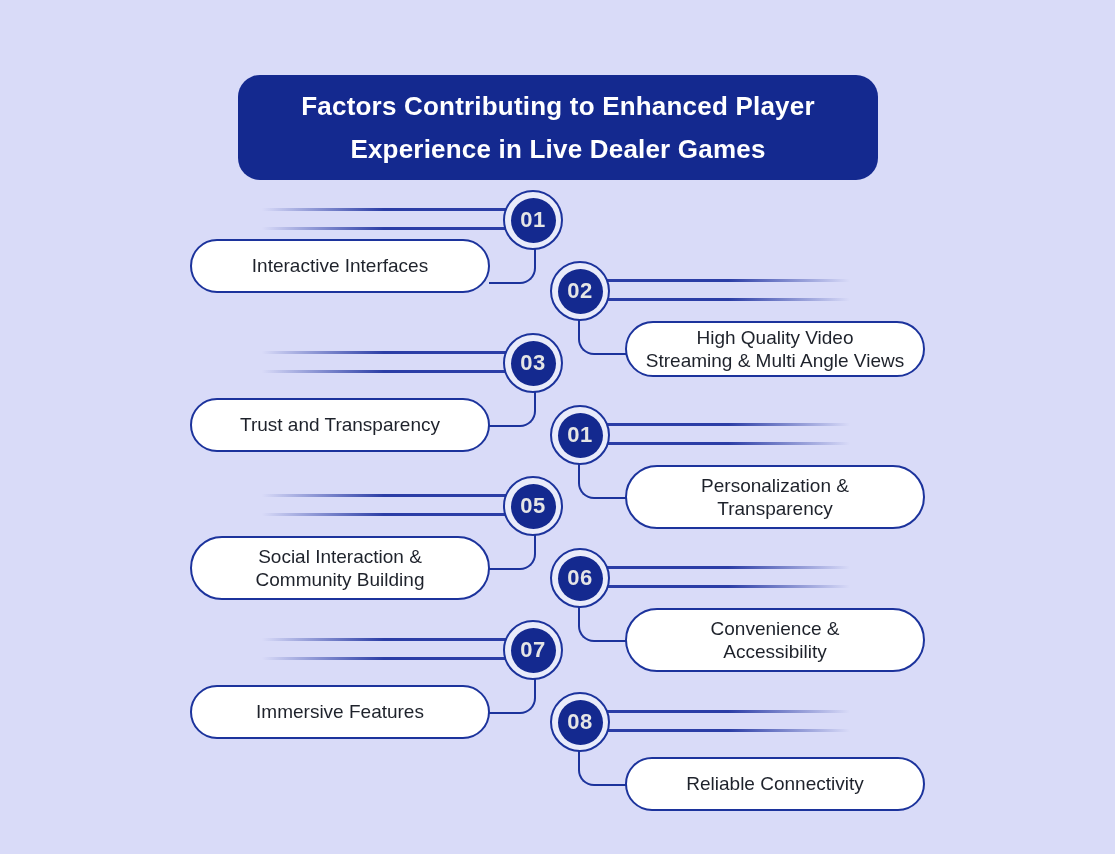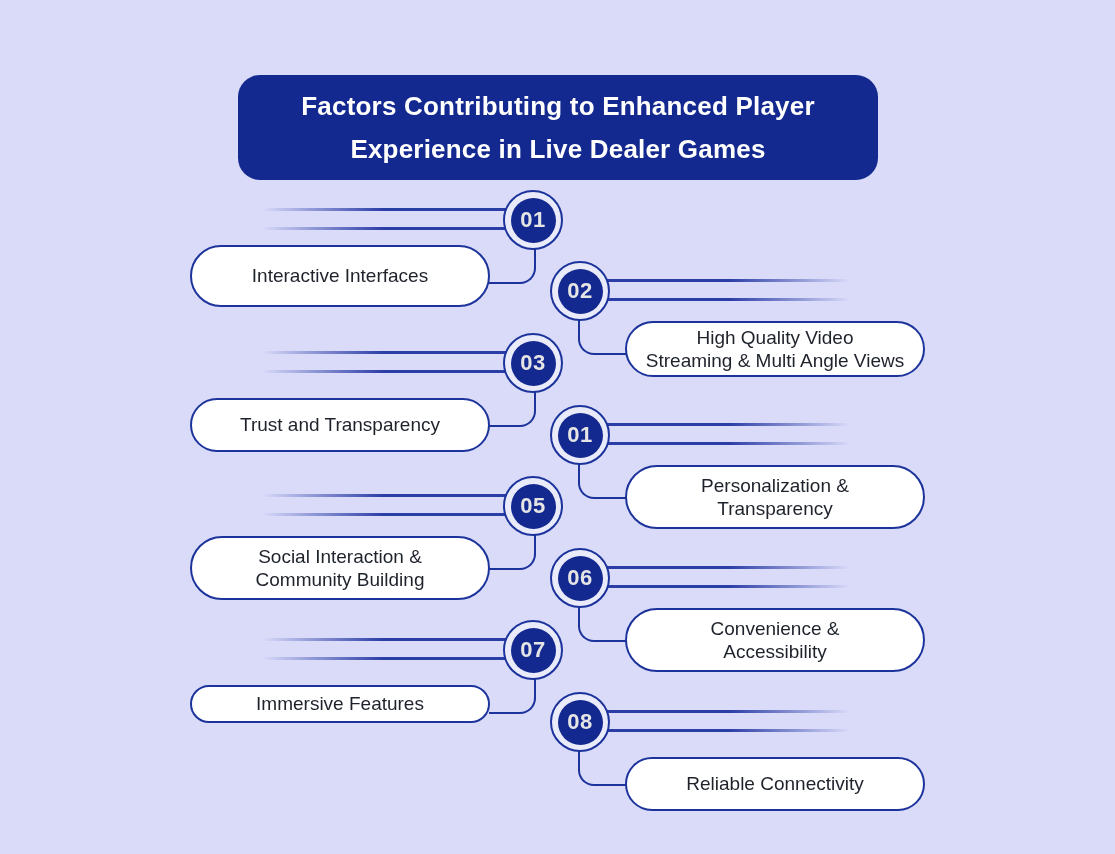--- a/index.html
+++ b/index.html
@@ -132,21 +132,21 @@
   </div>
 <div class="item">
       <div class="fade-line fade-left" style="top: 208px; left: 262px;"></div>
       <div class="fade-line fade-left" style="top: 227px; left: 262px;"></div>
       <div class="conn conn-left" style="top: 248px; left: 489px;"></div>
       <div class="circle" style="left: 503px; top: 190px;">
         <div class="circle-inner">
           <span class="num">01</span>
         </div>
       </div>
-      <div class="pill" style="left: 190px; top: 245px; height: 62px;">
+      <div class="pill" style="left: 190px; top: 239px; height: 54px;">
         <div class="pill-label">
           <div class="pill-line">Interactive Interfaces</div>
         </div>
       </div>
     </div>
     <div class="item">
       <div class="fade-line fade-right" style="top: 279px; left: 580px;"></div>
       <div class="fade-line fade-right" style="top: 298px; left: 580px;"></div>
       <div class="conn conn-right" style="top: 319px; left: 578px;"></div>
       <div class="circle" style="left: 550px; top: 261px;">
@@ -226,21 +226,21 @@
     </div>
     <div class="item">
       <div class="fade-line fade-left" style="top: 638px; left: 262px;"></div>
       <div class="fade-line fade-left" style="top: 657px; left: 262px;"></div>
       <div class="conn conn-left" style="top: 678px; left: 489px;"></div>
       <div class="circle" style="left: 503px; top: 620px;">
         <div class="circle-inner">
           <span class="num">07</span>
         </div>
       </div>
-      <div class="pill" style="left: 190px; top: 685px; height: 38px;">
+      <div class="pill" style="left: 190px; top: 685px; height: 54px;">
         <div class="pill-label">
           <div class="pill-line">Immersive Features</div>
         </div>
       </div>
     </div>
     <div class="item">
       <div class="fade-line fade-right" style="top: 710px; left: 580px;"></div>
       <div class="fade-line fade-right" style="top: 729px; left: 580px;"></div>
       <div class="conn conn-right" style="top: 750px; left: 578px;"></div>
       <div class="circle" style="left: 550px; top: 692px;">

